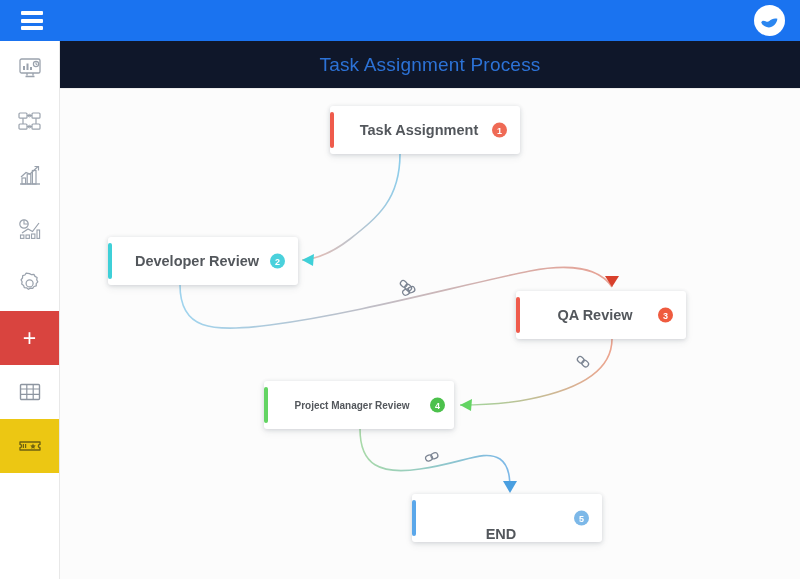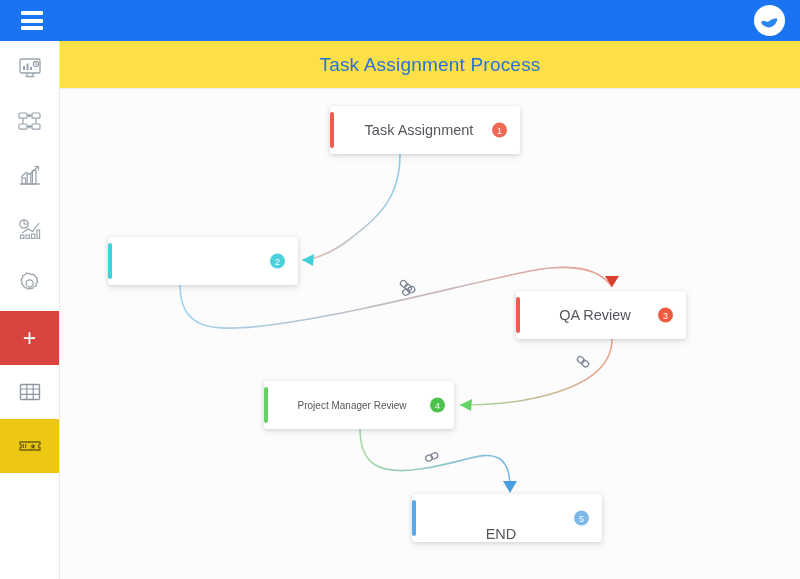--- a/index.html
+++ b/index.html
@@ -49,33 +49,34 @@
   .side-item.accent-yellow { background: #ecc713; }
   .side-item .plus-glyph {
     color: #ffffff; font-size: 23px; line-height: 1; font-weight: 300;
   }
   .ico { display:block; }
 
   
   .canvas-head {
     position: absolute; top: 41px; left: 60px;
     width: 740px; height: 48px;
-    background: #fde047;
+    background: #0f172a;
     border-bottom: 1px solid #ededed;
     display: flex; align-items: center; justify-content: center;
     z-index: 20;
   }
   .canvas-title {
     color: #2c72d6; font-size: 19px; letter-spacing: .2px;
   }
   .canvas {
     position: absolute; top: 89px; left: 60px;
     width: 740px; height: 490px;
     background: #fcfcfc;
     overflow: hidden;
+    font-weight: bold;
   }
   .edge-layer { position: absolute; inset: 0; width: 740px; height: 490px; }
 
   
   .node {
     position: absolute;
     background: #ffffff;
     border-radius: 3px;
     box-shadow: 0 1px 4px rgba(40,50,70,.16), 0 3px 9px rgba(40,50,70,.07);
     display: flex; align-items: center;
@@ -262,20 +263,21 @@
     </svg>
 
     <div class="node" style="left:270px; top:17px; width:190px; height:48px;">
       <span class="bar" style="background:#ef5b4c;"></span>
       <span class="label">Task Assignment</span>
       <span class="badge" style="background:#ef6a55;">1</span>
     </div>
 
     <div class="node" style="left:48px; top:148px; width:190px; height:48px;">
       <span class="bar" style="background:#3fd0d8;"></span>
+      <span class="label">Developer Review</span>
       <span class="badge" style="background:#4ad1dc;">2</span>
     </div>
 
     <div class="node" style="left:456px; top:202px; width:170px; height:48px;">
       <span class="bar" style="background:#ef5b4c;"></span>
       <span class="label">QA Review</span>
       <span class="badge" style="background:#ef5b3f;">3</span>
     </div>
 
     <div class="node" style="left:204px; top:292px; width:190px; height:48px;">

